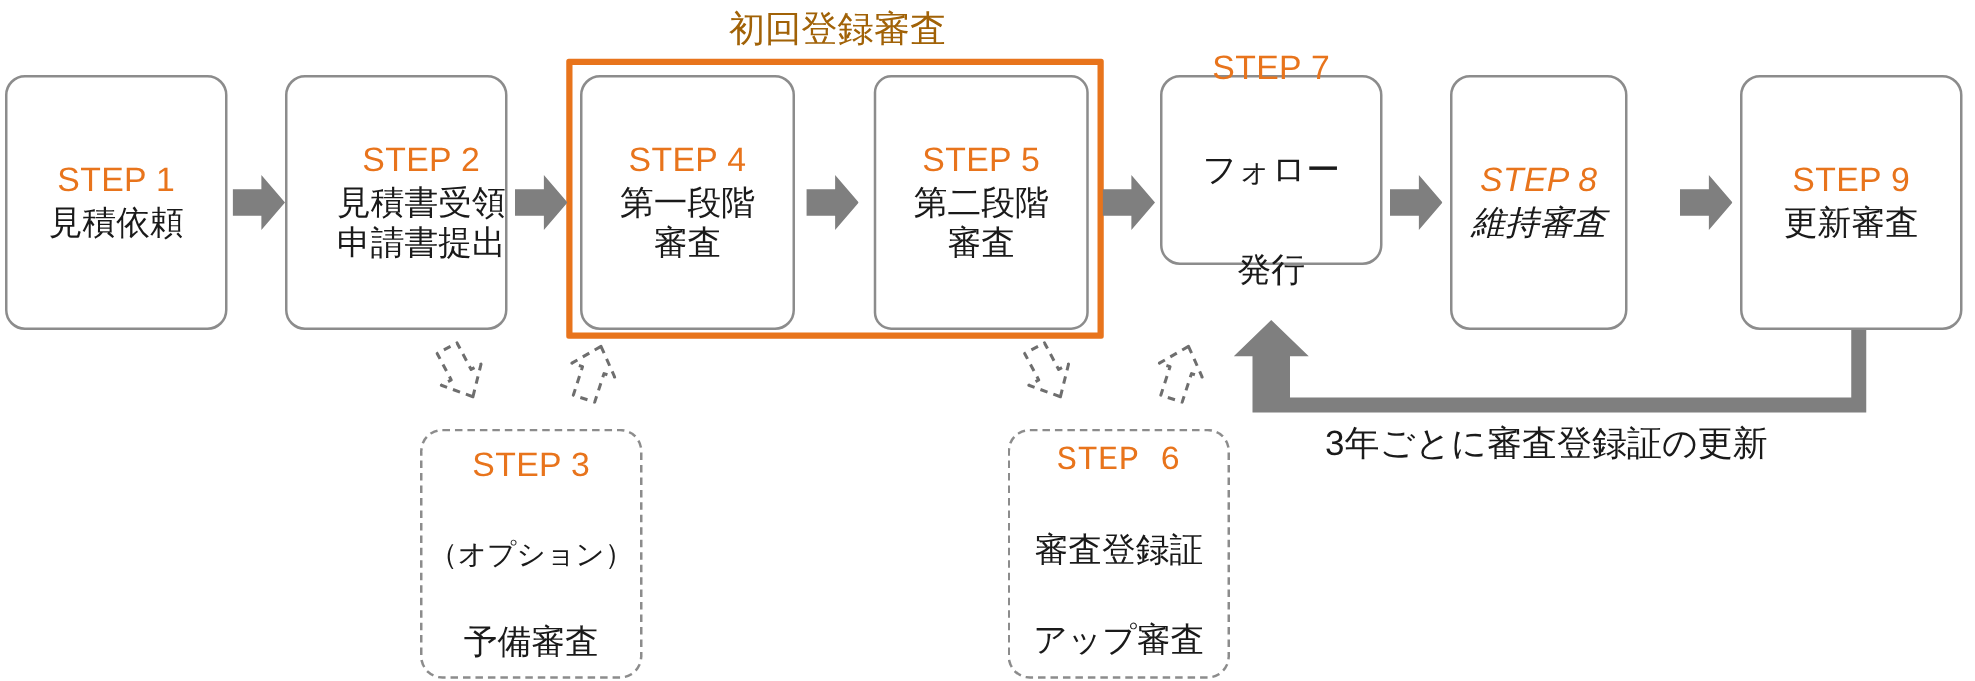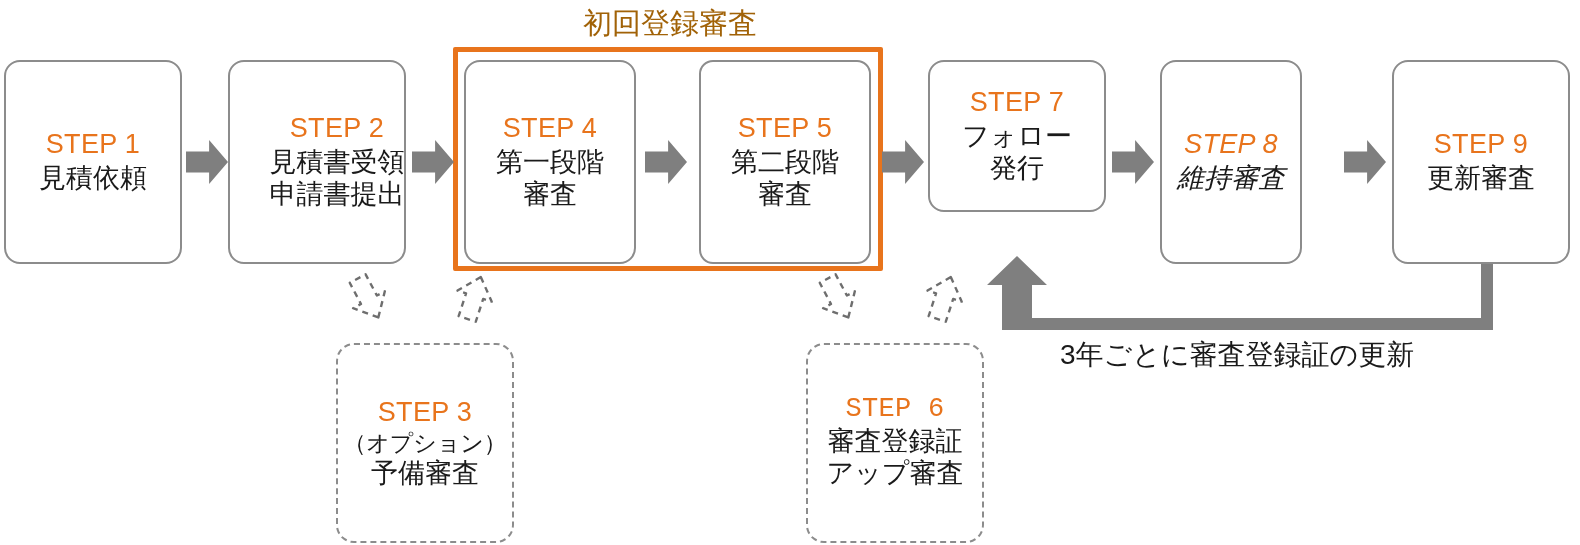--- a/index.html
+++ b/index.html
@@ -43,20 +43,21 @@
     white-space:nowrap;
   }
   .step-box .step-line.small{
     font-size:23px;
   }
 
   
   .step-box.dashed{
     border:2px dashed #8c8c8c;
     border-radius:18px;
+    gap:40px;
   }
 
   
   .group-frame{
     position:absolute;
     box-sizing:border-box;
     border:5px solid #E8741C;
     background:transparent;
     border-radius:2px;
   }
@@ -119,21 +120,21 @@
     <span class="step-line">第一段階</span>
     <span class="step-line">審査</span>
   </div>
 
   <div class="step-box" style="left:699px; top:60px; width:172px; height:204px;border-radius:14px;">
     <span class="step-no">STEP 5</span>
     <span class="step-line">第二段階</span>
     <span class="step-line">審査</span>
   </div>
 
-  <div class="step-box" style="left:928px; top:60px; width:178px; height:152px;">
+  <div class="step-box" style="left:928px; top:60px; width:178px; height:152px;gap:48px;">
     <span class="step-no">STEP 7</span>
     <span class="step-line">フォロー</span>
     <span class="step-line">発行</span>
   </div>
 
   <div class="step-box" style="left:1160px; top:60px; width:142px; height:204px;font-style:italic;">
     <span class="step-no">STEP 8</span>
     <span class="step-line">維持審査</span>
   </div>
 

